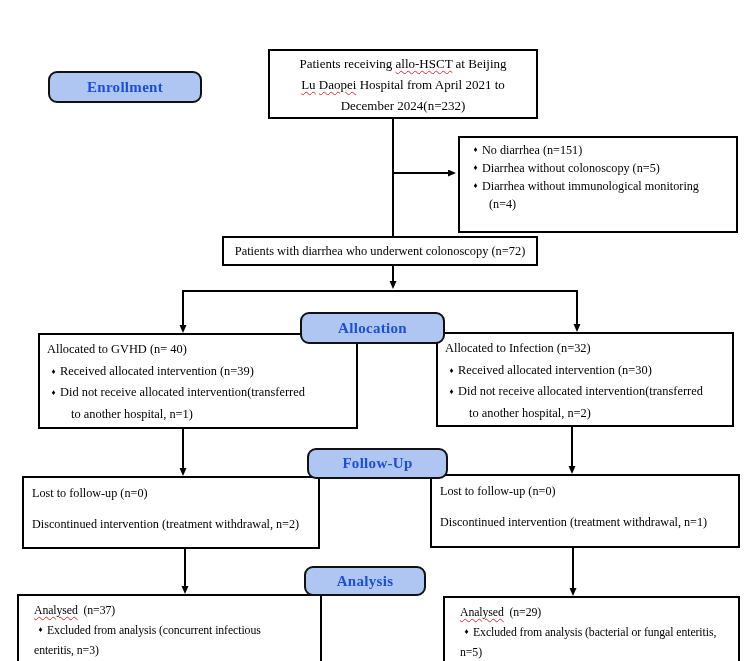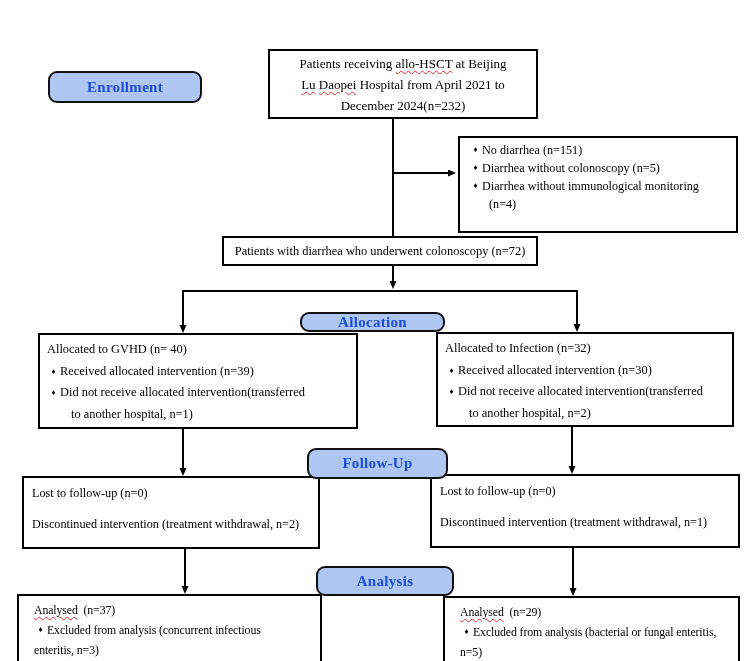--- a/index.html
+++ b/index.html
@@ -53,23 +53,23 @@
   .fu-box{padding:7px 6px 0 8px;font-size:12.2px;line-height:17px;}
   .fu-box .gap{height:14px;}
   #followup-gvhd-box{left:22px;top:455px;width:298px;height:73px;}
   #followup-infection-box{left:430px;top:453px;width:310px;height:74px;}
   .an-box{padding:4px 3px 0 15px;font-size:11.8px;line-height:20px;letter-spacing:-0.1px;}
   #analysis-gvhd-box{left:17px;top:573px;width:305px;height:72px;}
   #analysis-infection-box{left:443px;top:575px;width:297px;height:73px;}
 
   
   #enrollment-badge{left:48px;top:50px;width:154px;height:32px;}
-  #allocation-badge{left:300px;top:291px;width:145px;height:20px;}
+  #allocation-badge{left:300px;top:291px;width:145px;height:32px;}
   #followup-badge{left:307px;top:427px;width:141px;height:31px;}
-  #analysis-badge{left:316px;top:545px;width:138px;height:30px;}
+  #analysis-badge{left:304px;top:545px;width:122px;height:30px;}
 </style>
 </head>
 <body>
 
 <div id="canvas">
 
   <svg id="connectors" width="750" height="661" viewBox="0 0 750 661">
     <defs>
       <marker id="arrow" markerWidth="10" markerHeight="10" refX="0" refY="3.5" orient="auto" markerUnits="userSpaceOnUse">
         <path d="M0,0 L8,3.5 L0,7 Z" fill="#000"></path>

